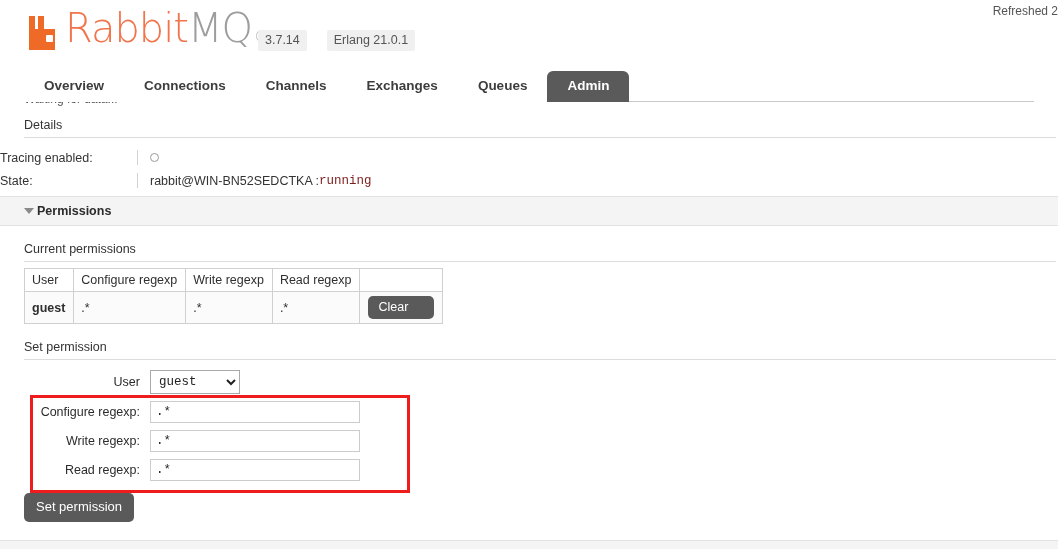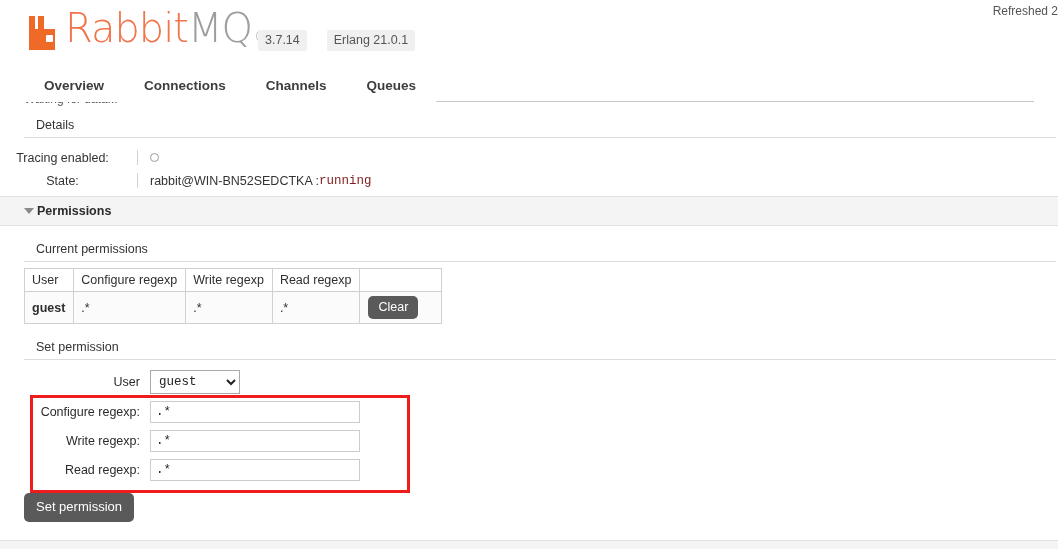--- a/index.html
+++ b/index.html
@@ -157,41 +157,41 @@
   #content {
     position: absolute;
     left: 0;
     top: 102px;
     width: 1058px;
   }
 
   .section-label {
     font-size: 12.5px;
     color: #333333;
-    margin: 16px 0 5px 36px;
+    margin: 16px 0 5px 24px;
   }
   .hrule {
     height: 1px;
     background: #dcdcdc;
     margin-left: 24px;
     margin-right: 2px;
   }
 
   
   #details-list {
     margin-top: 12px;
   }
   .detail-row {
     display: flex;
     align-items: baseline;
     margin-bottom: 8px;
   }
   .detail-key {
     width: 125px;
-    text-align: center;
+    text-align: left;
     font-size: 12.5px;
     color: #333333;
     padding-right: 12px;
     white-space: nowrap;
   }
   .detail-val {
     border-left: 1px solid #d2d2d2;
     padding-left: 12px;
     font-size: 12.5px;
     color: #333333;
@@ -270,21 +270,21 @@
   }
 
   .btn {
     display: inline-block;
     background: #5a5a5a;
     color: #ffffff;
     border: none;
     border-radius: 5px;
     font-family: "Liberation Sans", sans-serif;
     font-size: 12.5px;
-    padding: 4px 10px 5px 10px;
+    padding: 4px 26px 5px 10px;
     cursor: pointer;
     line-height: 14px;
   }
   .btn-big {
     padding: 7px 12px 8px 12px;
     font-size: 13px;
   }
 
   
   #set-perm-form {
@@ -378,21 +378,23 @@
 </div>
 
 <div id="waiting-line">Waiting for data...</div>
 <div id="tabs-rule"></div>
 
 <div id="tabs">
   <div id="tabs-inner">
     <div class="tab">Overview</div>
     <div class="tab">Connections</div>
     <div class="tab">Channels</div>
+    <div class="tab">Exchanges</div>
     <div class="tab">Queues</div>
+    <div class="tab selected">Admin</div>
   </div>
 </div>
 
 <div id="content">
 
   <div class="section-label">Details</div>
   <div class="hrule"></div>
 
   <div id="details-list">
     <div class="detail-row">

